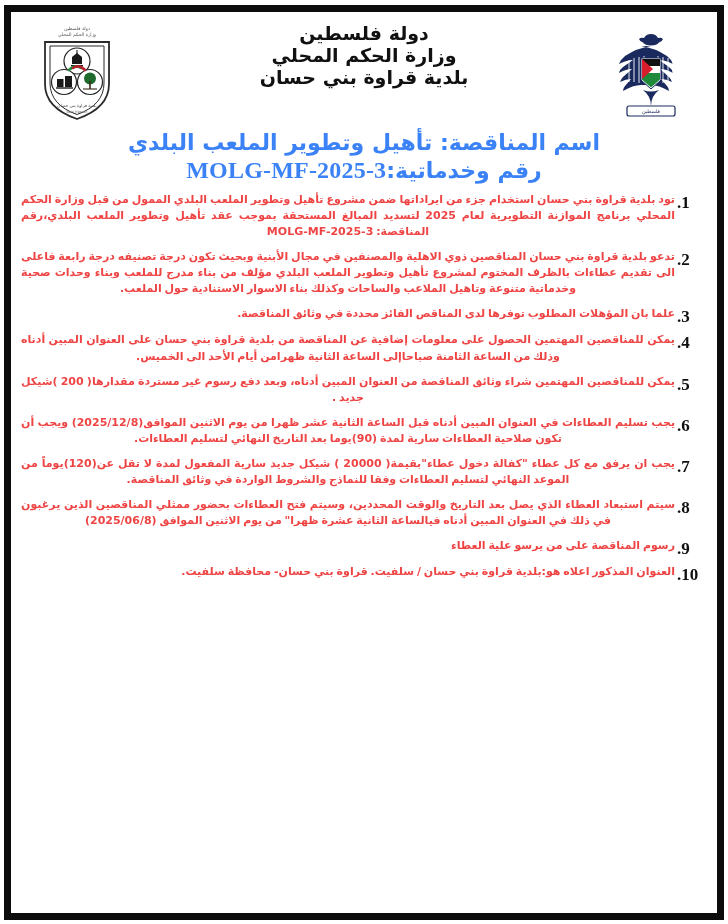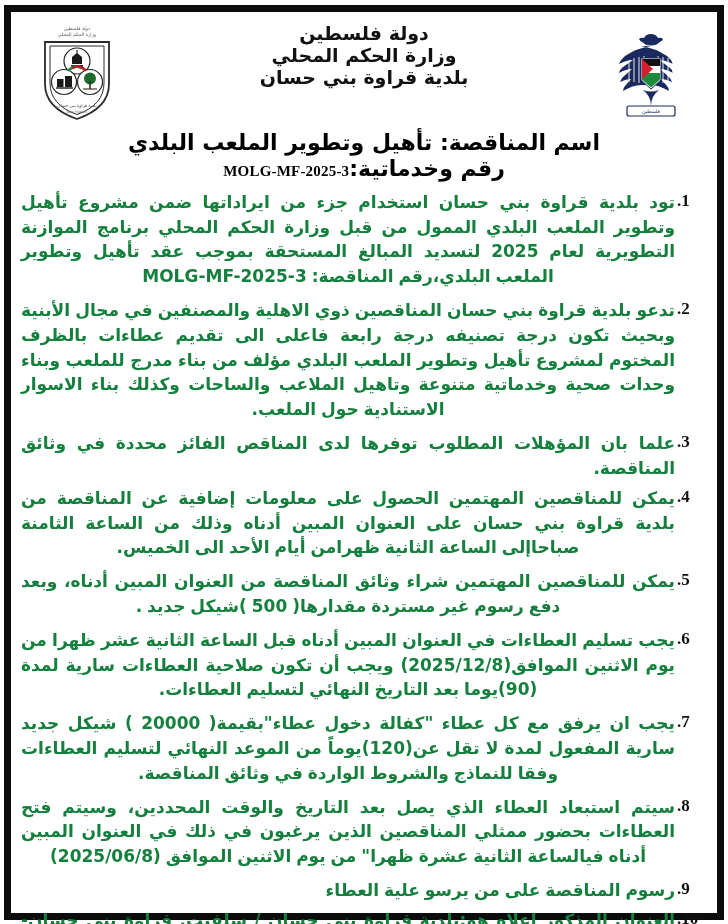--- a/index.html
+++ b/index.html
@@ -69,27 +69,27 @@
 
   
   .title-block {
     text-align: center;
     margin-top: 2px;
     line-height: 1.2;
   }
   .title-line {
     font-weight: bold;
     font-size: 22px;
-    color: #000000;
+    color: #3b82f6;
     white-space: nowrap;
   }
   .title-line .code {
     font-family: "Liberation Serif", "DejaVu Serif", serif;
     font-weight: bold;
-    font-size: 15px;
+    font-size: 24px;
     letter-spacing: 0.2px;
   }
 
   
   .body-list {
     margin-top: 7px;
     flex: 1 1 auto;
     display: flex;
     flex-direction: column;
   }
@@ -107,23 +107,23 @@
     color: #101010;
     width: 30px;
     text-align: left;
     padding-left: 2px;
     padding-top: 1px;
     font-family: "Liberation Serif", "DejaVu Serif", serif;
   }
   .item-body {
     flex: 1 1 auto;
     font-weight: bold;
-    font-size: 17px;
+    font-size: 11px;
     line-height: 1.46;
-    color: #15803d;
+    color: #ef4444;
     text-align: justify;
     text-align-last: center;
     word-spacing: -1px;
   }
   .item.compact .item-body { text-align-last: right; }
   .item.tight { margin-bottom: 5px; }
 </style>
 </head>
 <body>
 
@@ -210,21 +210,21 @@
         <div class="item-body">علما بان المؤهلات المطلوب توفرها لدى المناقص الفائز محددة في وثائق المناقصة.</div>
       </div>
 
       <div class="item">
         <div class="item-num">4.</div>
         <div class="item-body">يمكن للمناقصين المهتمين الحصول على معلومات إضافية عن المناقصة من بلدية قراوة بني حسان على العنوان المبين أدناه وذلك من الساعة الثامنة صباحاإلى الساعة الثانية ظهرامن أيام الأحد الى الخميس.</div>
       </div>
 
       <div class="item">
         <div class="item-num">5.</div>
-        <div class="item-body">يمكن للمناقصين المهتمين شراء وثائق المناقصة من العنوان المبين أدناه، وبعد دفع رسوم غير مستردة مقدارها( 500 )شيكل جديد .</div>
+        <div class="item-body">يمكن للمناقصين المهتمين شراء وثائق المناقصة من العنوان المبين أدناه، وبعد دفع رسوم غير مستردة مقدارها( 200 )شيكل جديد .</div>
       </div>
 
       <div class="item">
         <div class="item-num">6.</div>
         <div class="item-body">يجب تسليم العطاءات في العنوان المبين أدناه قبل الساعة الثانية عشر ظهرا من يوم الاثنين الموافق(2025/12/8) ويجب أن تكون صلاحية العطاءات سارية لمدة (90)يوما بعد التاريخ النهائي لتسليم العطاءات.</div>
       </div>
 
       <div class="item">
         <div class="item-num">7.</div>
         <div class="item-body">يجب ان يرفق مع كل عطاء "كفالة دخول عطاء"بقيمة( 20000 ) شيكل جديد سارية المفعول لمدة لا تقل عن(120)يوماً من الموعد النهائي لتسليم العطاءات وفقا للنماذج والشروط الواردة في وثائق المناقصة.</div>

